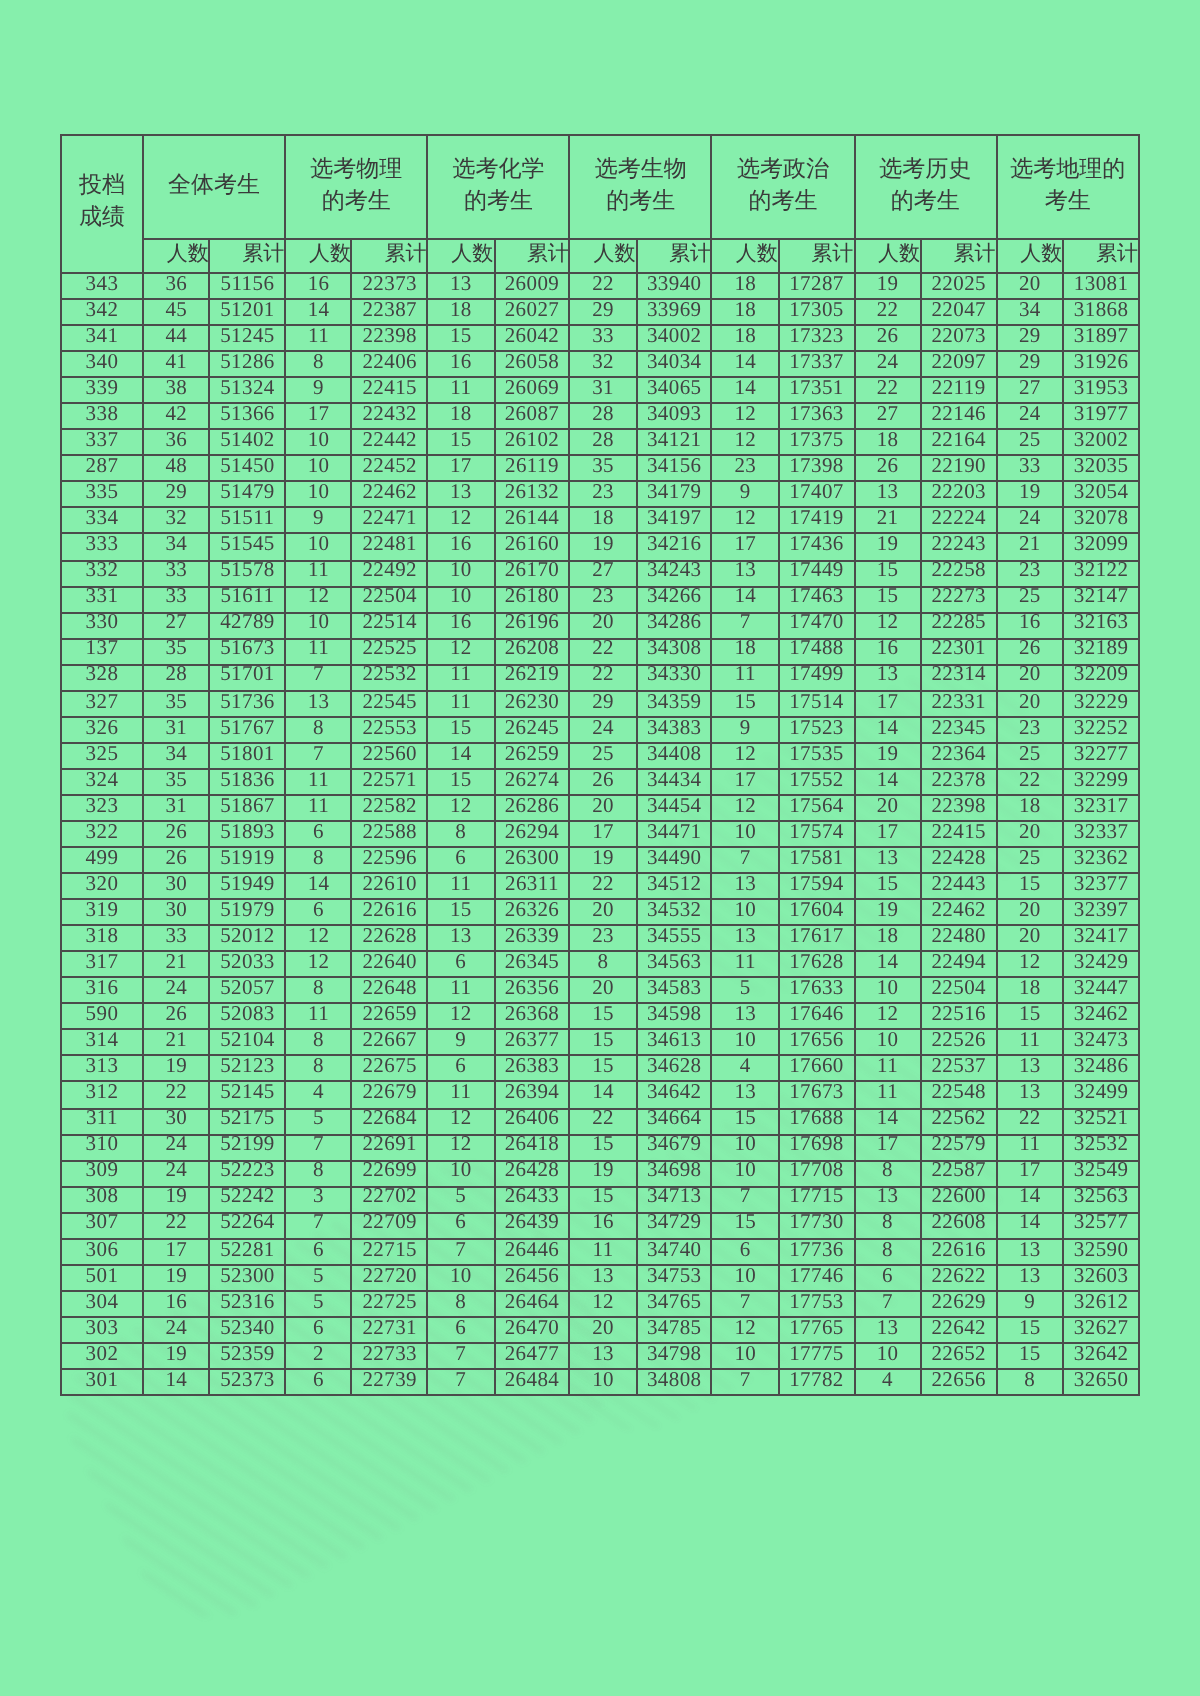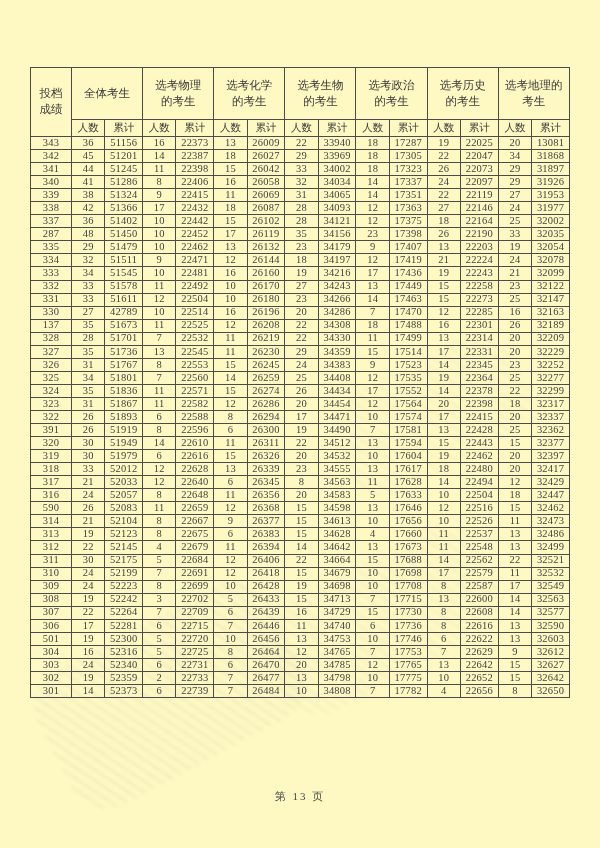--- a/index.html
+++ b/index.html
@@ -6,21 +6,21 @@
   html, body { background: #ffffff; }
   body {
     width: 600px; height: 848px;
     position: relative;
     font-family: "Liberation Serif", "DejaVu Serif", serif;
     color: #3a3a3a;
     overflow: hidden;
   }
   .page {
     position: absolute; inset: 0;
-    background: #fef9c3;
+    background: #86efac;
   }
   
   .watermark {
     position: absolute;
     pointer-events: none;
     transform: rotate(-28deg);
     background: repeating-linear-gradient(
       62deg,
       rgba(110,110,110,0.10) 0 2px,
       rgba(140,140,140,0.00) 2px 9px
@@ -50,20 +50,21 @@
   .score-table thead tr.group-row th {
     height: 52px;
     font-size: 11.5px;
     line-height: 1.35;
     white-space: pre-line;
   }
   .score-table thead tr.sub-row th {
     height: 17px;
     font-size: 10.5px;
     line-height: 1;
+    text-align: right;
   }
   .score-table tbody td {
     height: 13.05px;
     font-size: 10.5px;
     line-height: 1;
     letter-spacing: 0.2px;
     color: #424242;
   }
   .footer {
     position: absolute;
@@ -508,21 +509,21 @@
           <td>17</td>
           <td>34471</td>
           <td>10</td>
           <td>17574</td>
           <td>17</td>
           <td>22415</td>
           <td>20</td>
           <td>32337</td>
         </tr>
         <tr>
-          <td>391</td>
+          <td>499</td>
           <td>26</td>
           <td>51919</td>
           <td>8</td>
           <td>22596</td>
           <td>6</td>
           <td>26300</td>
           <td>19</td>
           <td>34490</td>
           <td>7</td>
           <td>17581</td>
@@ -867,15 +868,14 @@
           <td>7</td>
           <td>17782</td>
           <td>4</td>
           <td>22656</td>
           <td>8</td>
           <td>32650</td>
         </tr>
       </tbody>
   </table>
 
-  <div class="footer">第 13 页</div>
 
 </div>
 
 </body></html>

